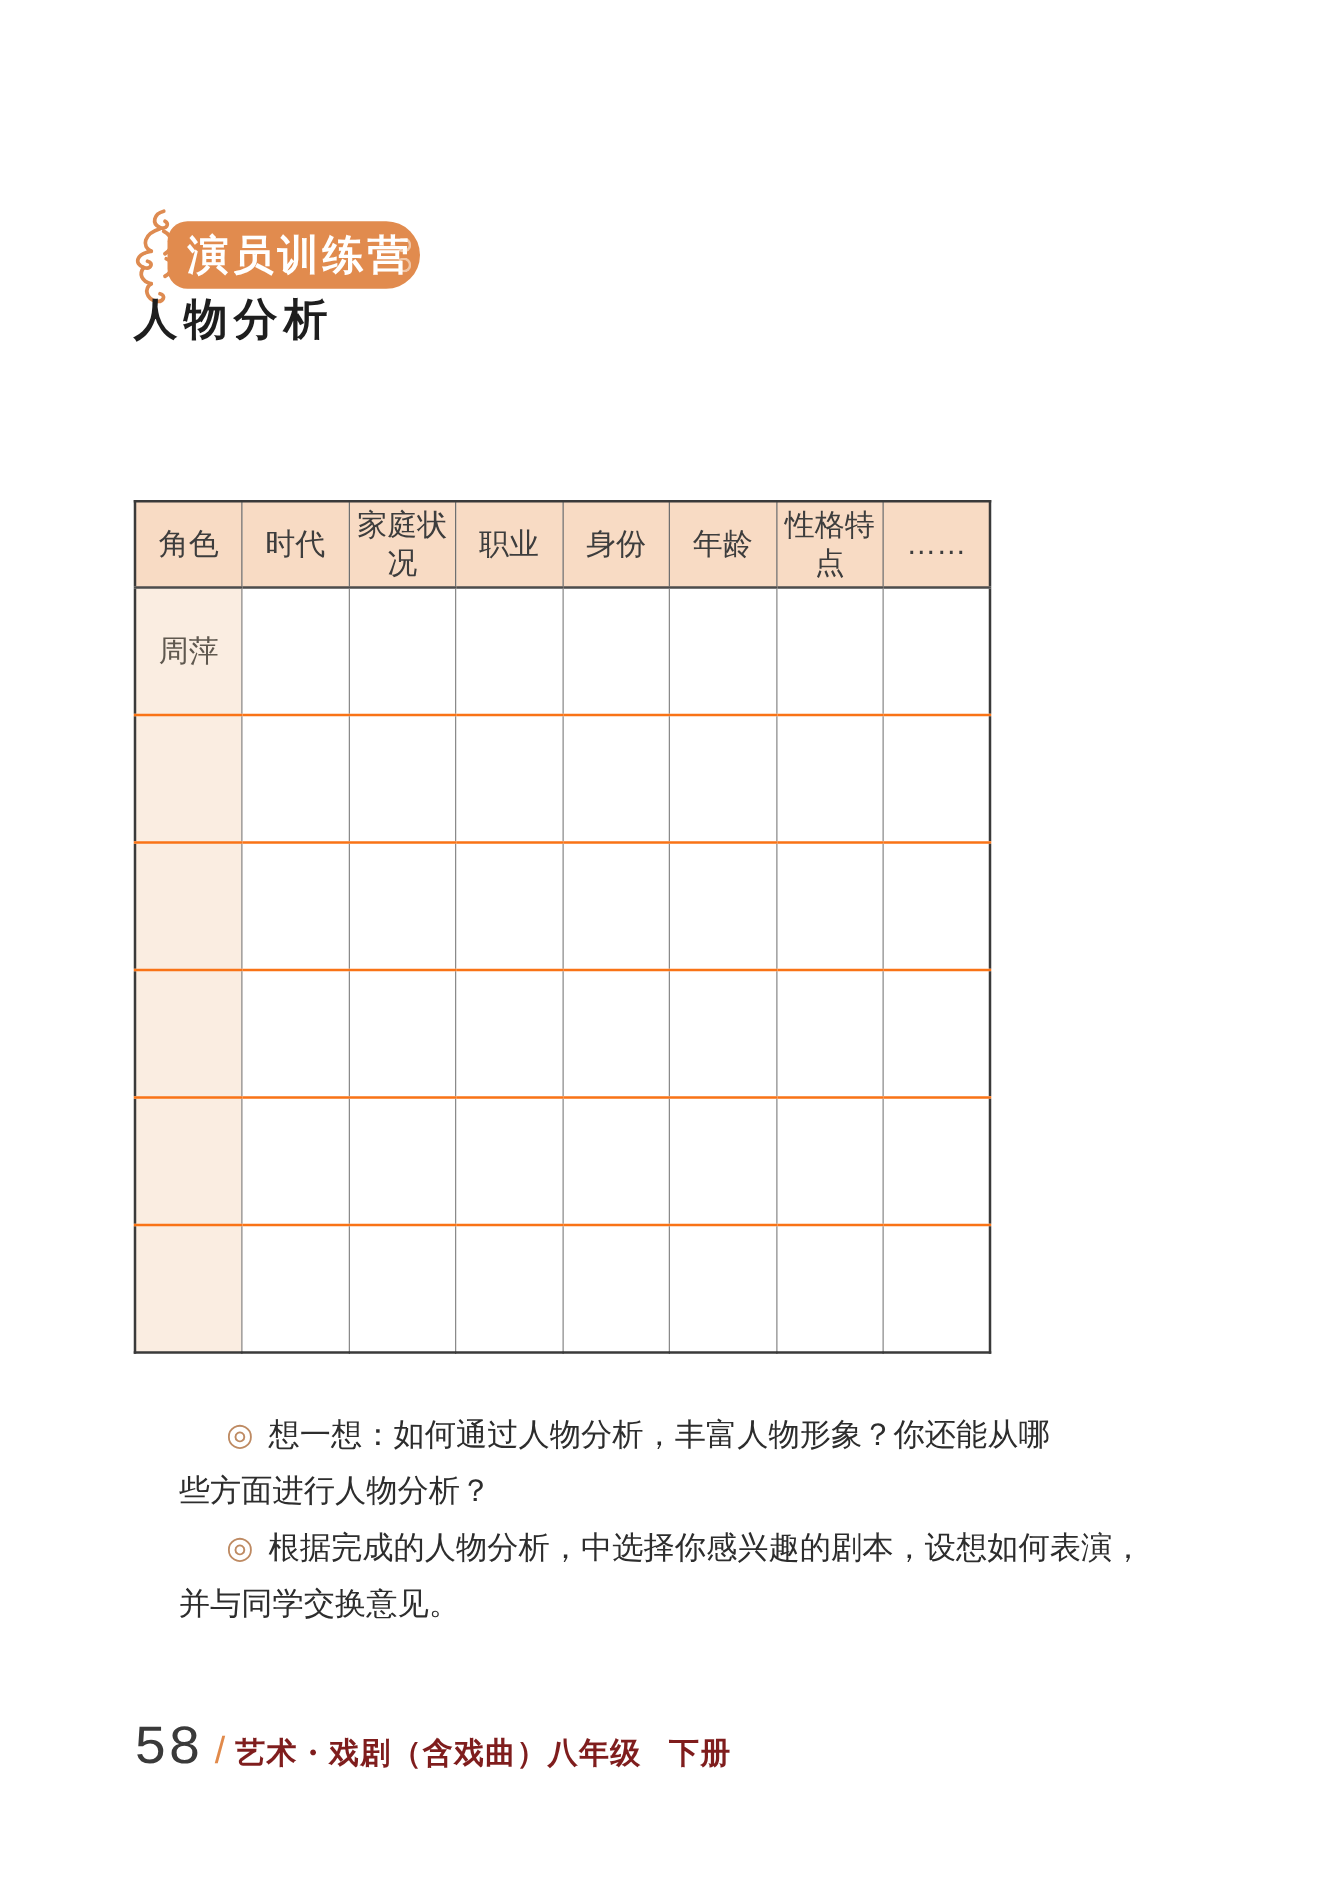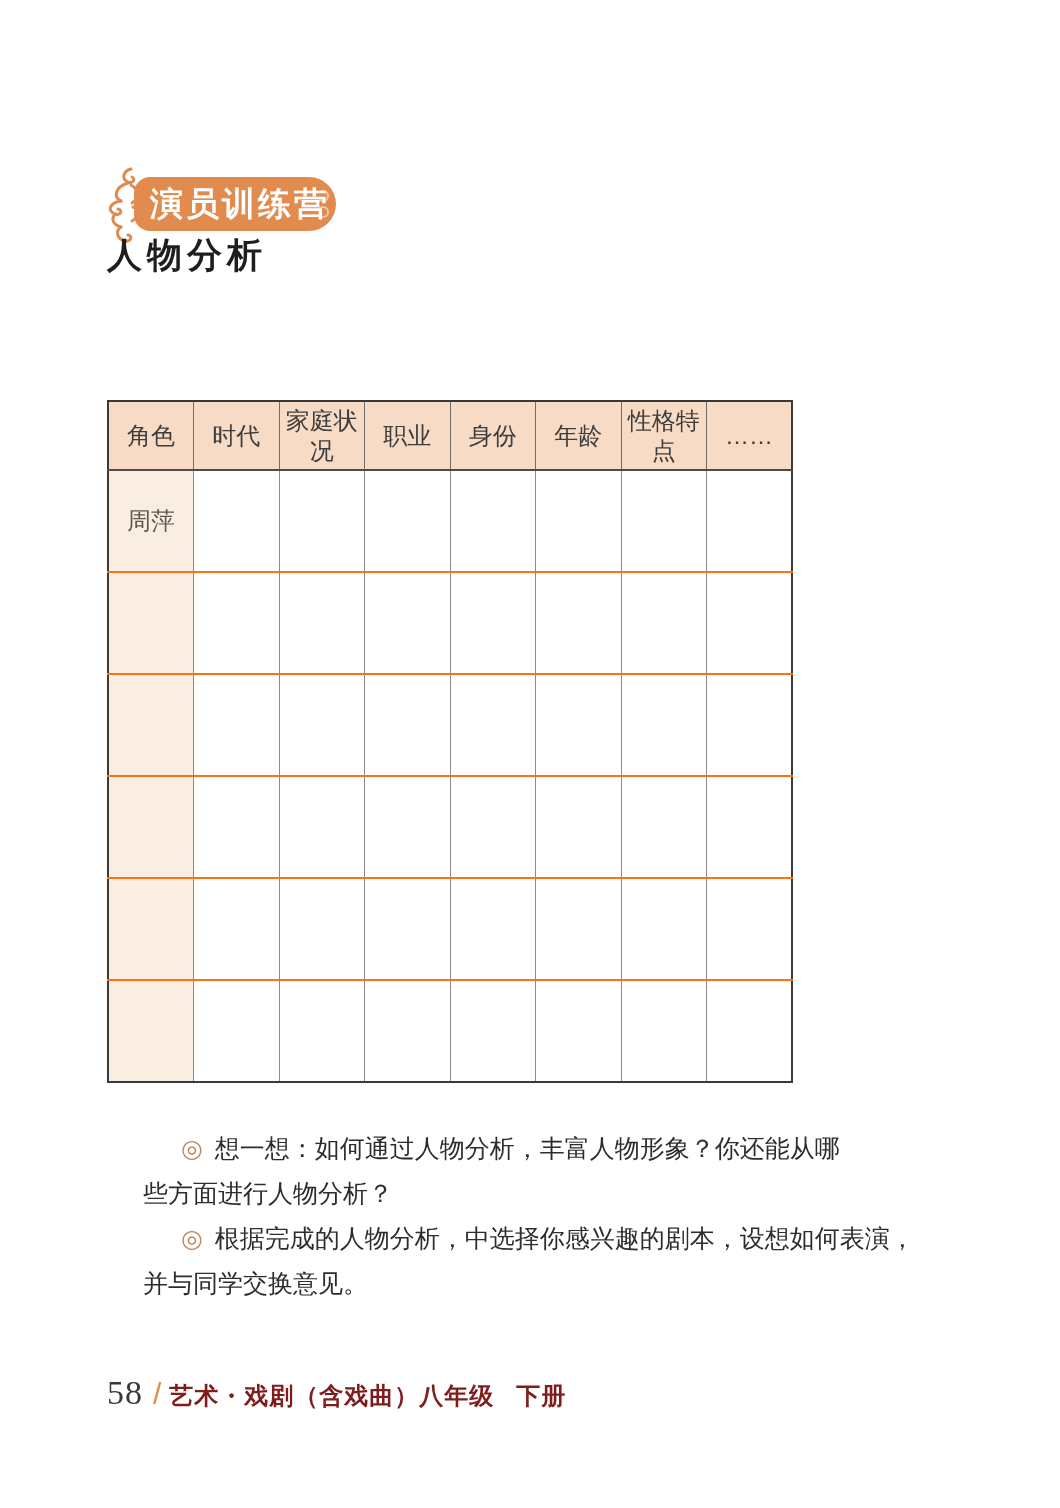--- a/index.html
+++ b/index.html
@@ -69,22 +69,22 @@
   .bullet-line{white-space:nowrap;}
   .bullet-line .marker{
     color:#be8a62;margin-left:38px;margin-right:12px;font-size:25px;
   }
   
   .footer{
     position:absolute;left:107px;top:1374px;
     display:flex;align-items:baseline;
   }
   .page-number{
-    font-family:Liberation Serif, serif;
-    font-size:34px;color:#3a3a3a;letter-spacing:1px;
+    font-family:Liberation Mono, monospace;
+    font-size:44px;color:#3a3a3a;letter-spacing:1px;
   }
   .footer-slash{
     color:#e18a4b;font-size:30px;margin:0 8px 0 10px;
     font-family:"Liberation Sans","DejaVu Sans",sans-serif;
   }
   .footer-book{
     color:#7f1d1d;font-weight:bold;font-size:24px;letter-spacing:1px;
   }
   .footer-grade{}
   .footer-volume{margin-left:22px;}

